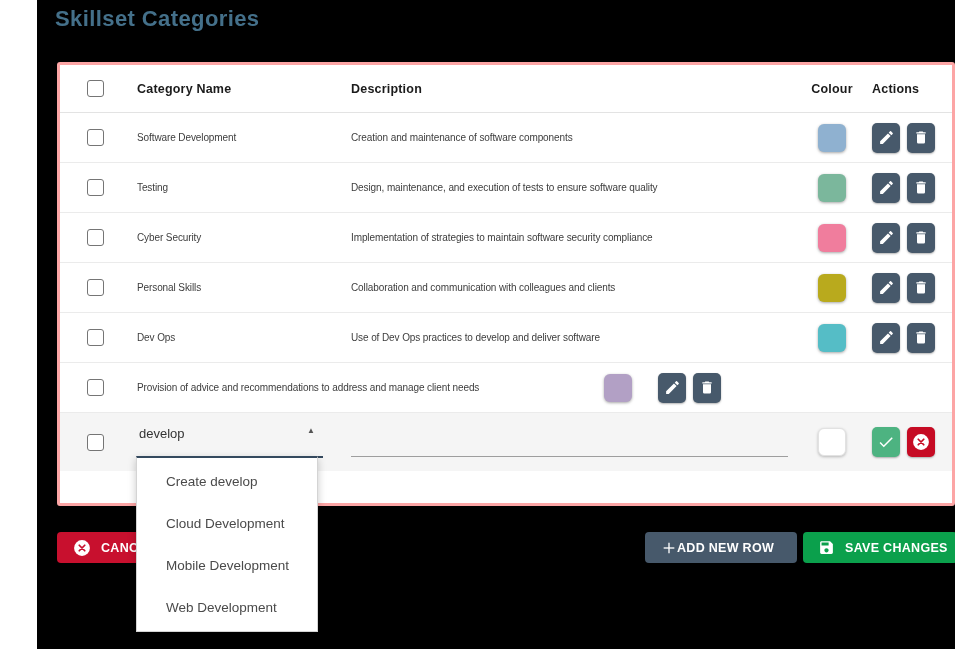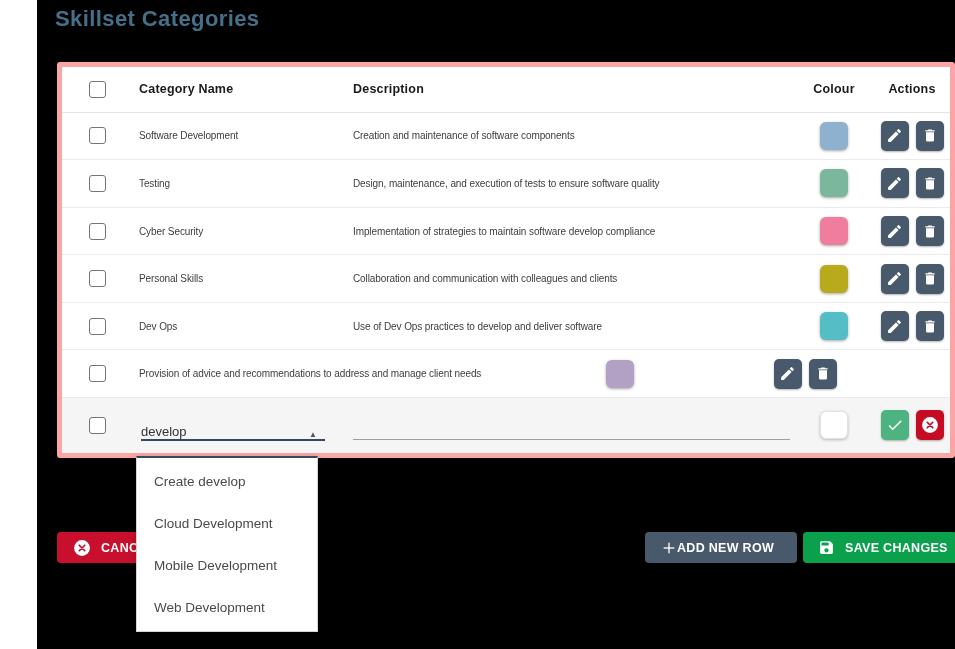--- a/index.html
+++ b/index.html
@@ -7,35 +7,35 @@
   body { font-family:"Liberation Sans","DejaVu Sans",sans-serif; }
   .page { position:relative; width:955px; height:649px; background:#000000; overflow:hidden;margin-left:37px; }
 
   .page-title {
     position:absolute; left:18px; top:6px;
     font-size:22px; font-weight:bold; letter-spacing:.4px; color:#44708a;
   }
 
   
   .card {
-    position:absolute; left:20px; top:62px; width:898px; height:396px;
-    background:#fff; border:5px solid #fca5a5; border-radius:3px;
+    position:absolute; left:20px; top:62px; width:898px; height:444px;
+    background:#fff; border:3px solid #fca5a5; border-radius:3px;
     display:flex; flex-direction:column; overflow:visible;
   }
   .trow { display:flex; align-items:center; border-bottom:1px solid #ebebeb; }
   .trow.head   { height:48px; border-bottom:1px solid #e3e3e3; }
   .trow.data   { height:50px; }
   .trow.edit   { height:58px; background:#f5f5f5; border-bottom:none; }
   .trow.filler { flex:1; border-bottom:none; }
 
   .col-check   { width:75px;  padding-left:27px; display:flex; align-items:center; }
   .col-name    { width:214px; padding-left:2px;  display:flex; align-items:center; }
   .col-desc    { width:449px; padding-left:2px;  display:flex; align-items:center; }
   .col-colour  { width:62px;  padding-left:6px;  display:flex; align-items:center; justify-content:center; }
-  .col-actions { flex:1; padding-left:12px; display:flex; align-items:center; justify-content:center; gap:7px; }
+  .col-actions { flex:1; padding-left:12px; display:flex; align-items:center; gap:7px; }
 
   .hlabel { font-size:12.5px; font-weight:bold; color:#1b1b1b; letter-spacing:.2px; white-space:nowrap; }
   .cell-text { font-size:10px; color:#3d3d3d; letter-spacing:-.1px; white-space:nowrap; }
 
   .checkbox {
     width:17px; height:17px; background:#fff;
     border:1px solid #757575; border-radius:3px; cursor:pointer;
   }
 
   .swatch {
@@ -47,38 +47,38 @@
   .icon-btn {
     width:28px; height:30px; border:none; border-radius:5px; cursor:pointer;
     display:flex; align-items:center; justify-content:center;
     box-shadow:0 1px 2px rgba(0,0,0,.3); padding:0;
   }
   .icon-btn svg { display:block; }
 
   
   .select-field {
     width:184px; height:32px; margin-left:2px;
-    display:flex; align-items:flex-end; justify-content:space-between;
+    display:flex; align-items:flex-start; justify-content:space-between;
     border-bottom:2px solid #34495e; cursor:pointer;
   }
   .select-field .value { font-size:13px; color:#333; }
   .select-field .caret { font-size:8px; color:#555; padding-right:8px; }
 
   .line-input {
     width:437px; height:30px; border:none; border-bottom:1px solid #9e9e9e;
     background:transparent; outline:none; font-size:13px; color:#333;
     font-family:"Liberation Sans","DejaVu Sans",sans-serif;
   }
 
   
   .dropdown {
     position:absolute; left:99px; top:456px; width:182px; height:176px;
     background:#fff; border:1px solid #d4d4d4; border-top:2px solid #34495e;
     box-shadow:0 3px 8px rgba(0,0,0,.22); z-index:30;
-    display:flex; flex-direction:column; justify-content:space-around; padding:2px 0;
+    display:flex; flex-direction:column; justify-content:space-around; padding:2px 12px;
   }
   .dropdown .option {
     height:43px; display:flex; align-items:center; padding-left:17px;
     font-size:13.5px; color:#4a4a4a; cursor:pointer; white-space:nowrap;
   }
 
   
   .btn {
     position:absolute; top:532px; height:31px; border:none; border-radius:4px;
     display:flex; align-items:center; cursor:pointer; color:#fff;
@@ -181,21 +181,21 @@
     </div>
 
     <div class="trow data">
       <div class="col-check">
           <div class="checkbox"></div>
         </div>
       <div class="col-name">
           <span class="cell-text">Cyber Security</span>
         </div>
       <div class="col-desc">
-          <span class="cell-text">Implementation of strategies to maintain software develop compliance</span>
+          <span class="cell-text">Implementation of strategies to maintain software security compliance</span>
         </div>
       <div class="col-colour">
           <div class="swatch" style="background-color: rgb(240, 125, 157);"></div>
         </div>
       <div class="col-actions">
         <button class="icon-btn" style="background-color: rgb(71, 89, 107);">
             <span>
               <svg width="17" height="17" viewBox="0 0 24 24">
                 <path d="M3 17.25V21h3.75L17.8 9.94l-3.75-3.75L3 17.25zM20.71 7.04a1 1 0 0 0 0-1.41l-2.34-2.34a1 1 0 0 0-1.41 0l-1.83 1.83 3.75 3.75 1.83-1.83z" fill="#fff"></path>
               </svg>

